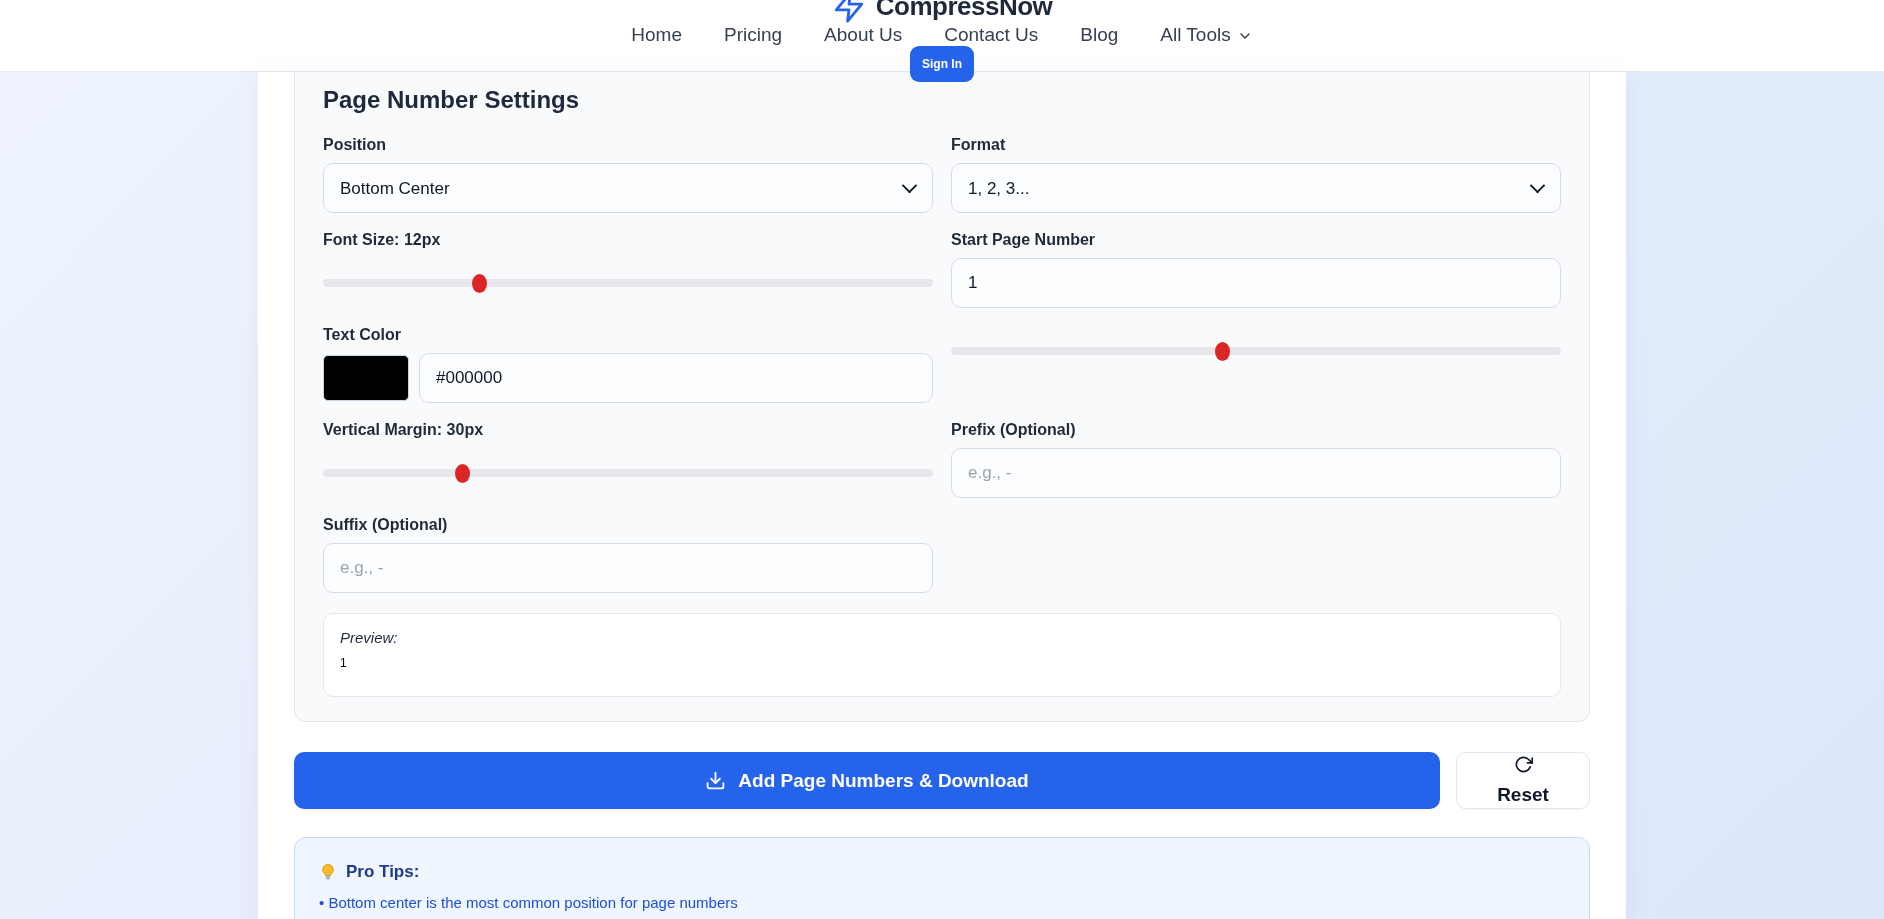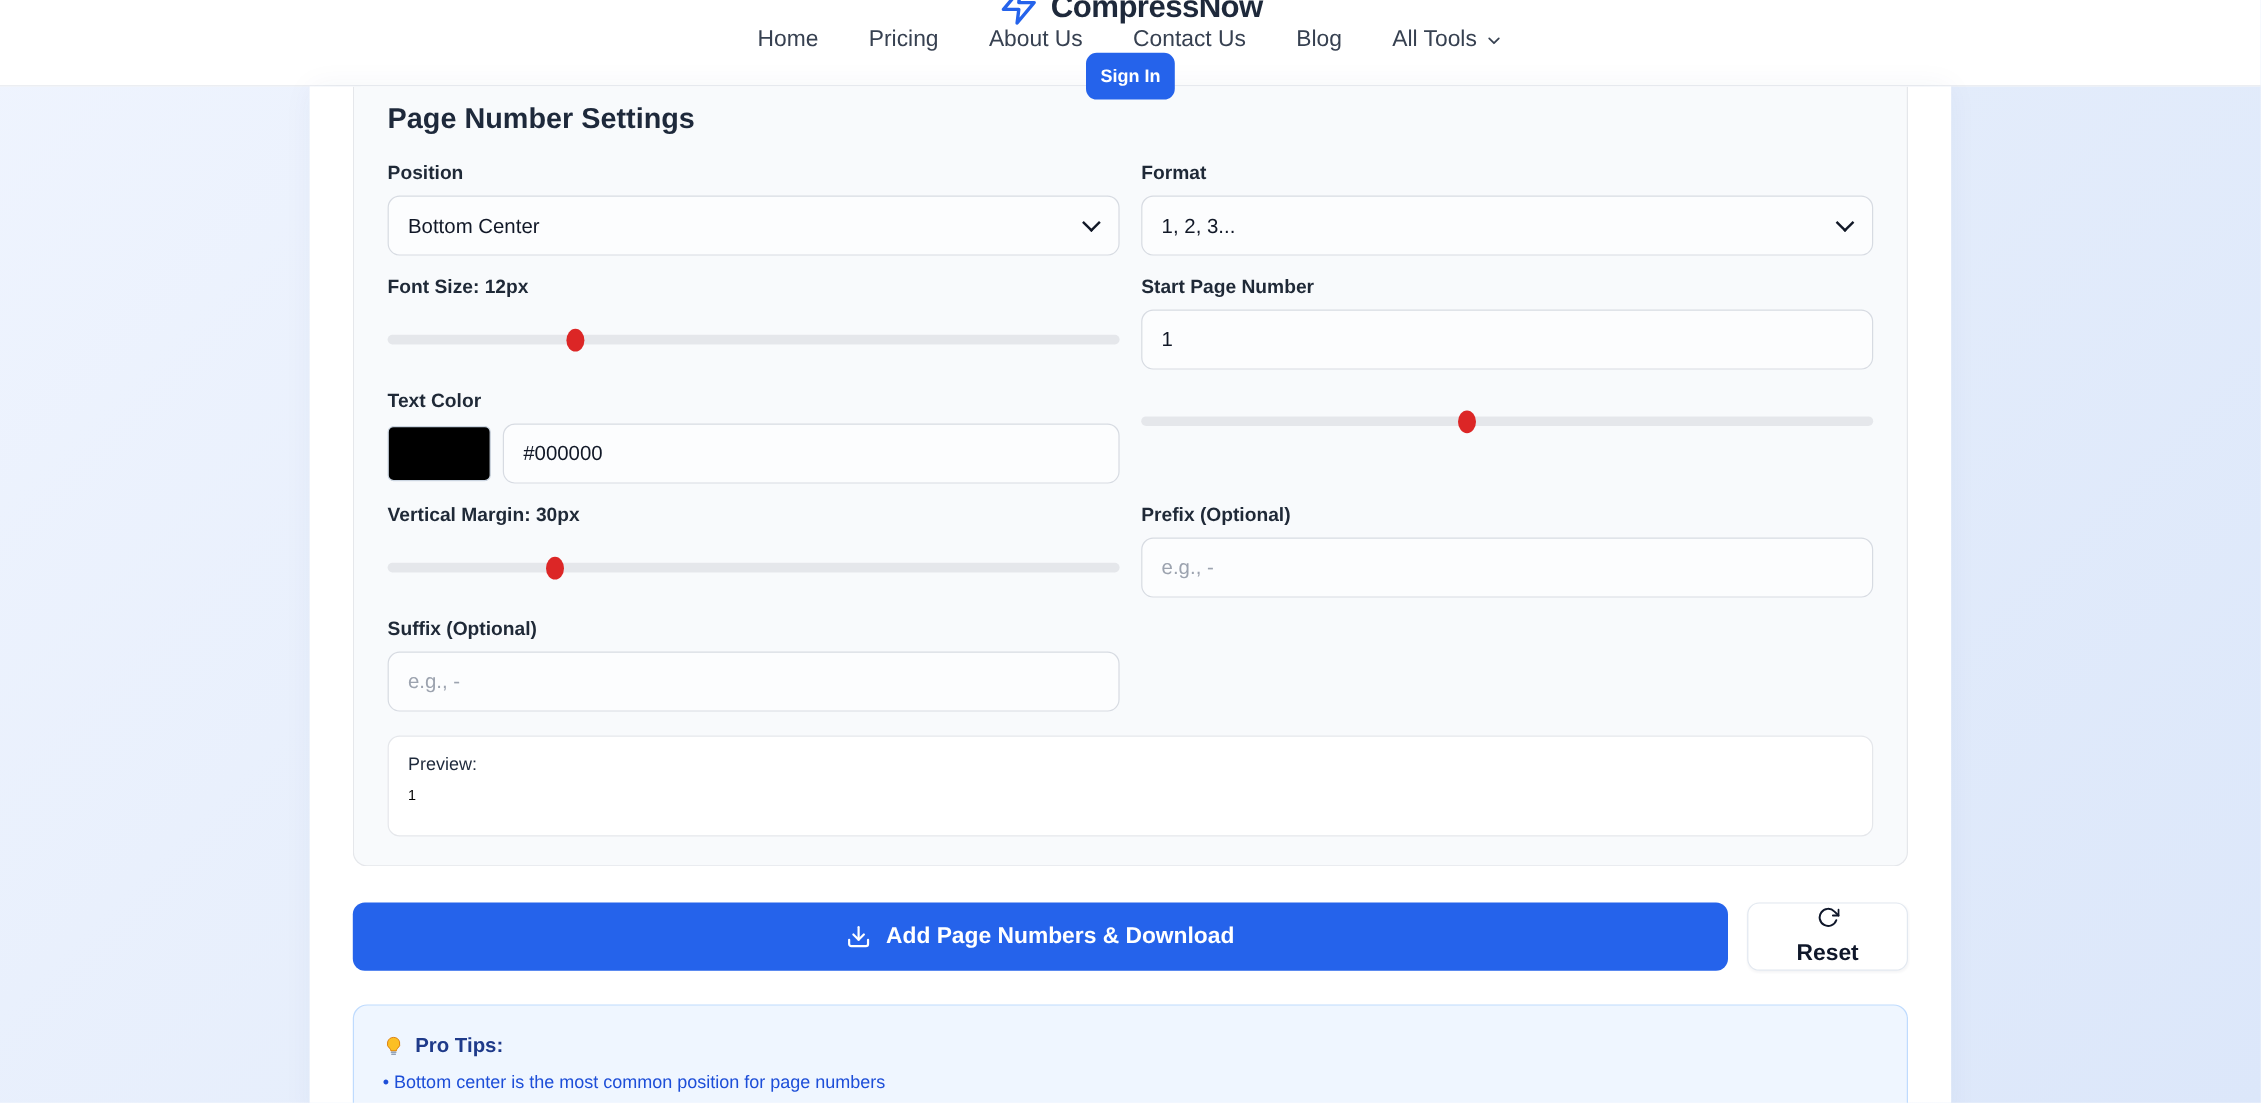--- a/index.html
+++ b/index.html
@@ -18,21 +18,21 @@
   .header-inner {
     width:1368px; margin:0 auto; display:flex; align-items:center; justify-content:space-between;flex-direction:column;
   }
   .brand { display:flex; align-items:center; gap:10px; cursor:pointer; }
   .brand svg { width:34px; height:34px; }
   .brand-name { font-size:26px; font-weight:700; color:#1e293b; letter-spacing:-0.5px; }
   .nav { display:flex; align-items:center; gap:42px; }
   .nav-item { font-size:19px; font-weight:500; color:#374151; cursor:pointer; display:flex; align-items:center; gap:6px; }
   .nav-item svg { width:16px; height:16px; margin-top:2px; }
   .signin-btn {
-    background:#2563eb; color:#ffffff; font-size:15px; font-weight:600;
+    background:#2563eb; color:#ffffff; font-size:12px; font-weight:600;
     border:none; border-radius:9px; padding:11px 12px; cursor:pointer;
     font-family:inherit;
   }
 
   
   .container { width:1368px; margin:0 auto; background:#ffffff; min-height:847px; padding:0 36px; box-shadow:0 0 24px rgba(30,60,120,.05); }
 
   .card {
     background:#f8fafc;
     border:1px solid #e5e7eb; border-top:none;
@@ -75,21 +75,21 @@
   input[type="range"]::-moz-range-thumb { width:15px; height:19px; border-radius:50%; background:#dc2626; border:none; }
 
   .color-row { display:flex; align-items:center; gap:10px; }
   .color-swatch { width:86px; height:46px; border:1px solid #cbd5e1; border-radius:5px; cursor:pointer; flex:none; }
   .color-row input[type="text"] { flex:1; }
 
   .preview-box {
     margin-top:20px; background:#ffffff; border:1px solid #e5e7eb; border-radius:10px;
     height:84px; padding:15px 16px;
   }
-  .preview-label { font-size:15px; font-weight:500; color:#1e293b; }
+  .preview-label { font-size:15px; font-weight:500; color:#1e293b;font-style:italic; }
   .preview-value { font-size:12px; color:#000000; margin-top:10px; }
 
   
   .actions { display:flex; gap:16px; margin-top:30px; }
   .primary-btn {
     flex:1; height:57px; background:#2563eb; border:none; border-radius:10px;
     color:#ffffff; font-size:19px; font-weight:700; font-family:inherit; cursor:pointer;
     display:flex; align-items:center; justify-content:center; gap:12px;
   }
   .primary-btn svg { width:21px; height:21px; }

